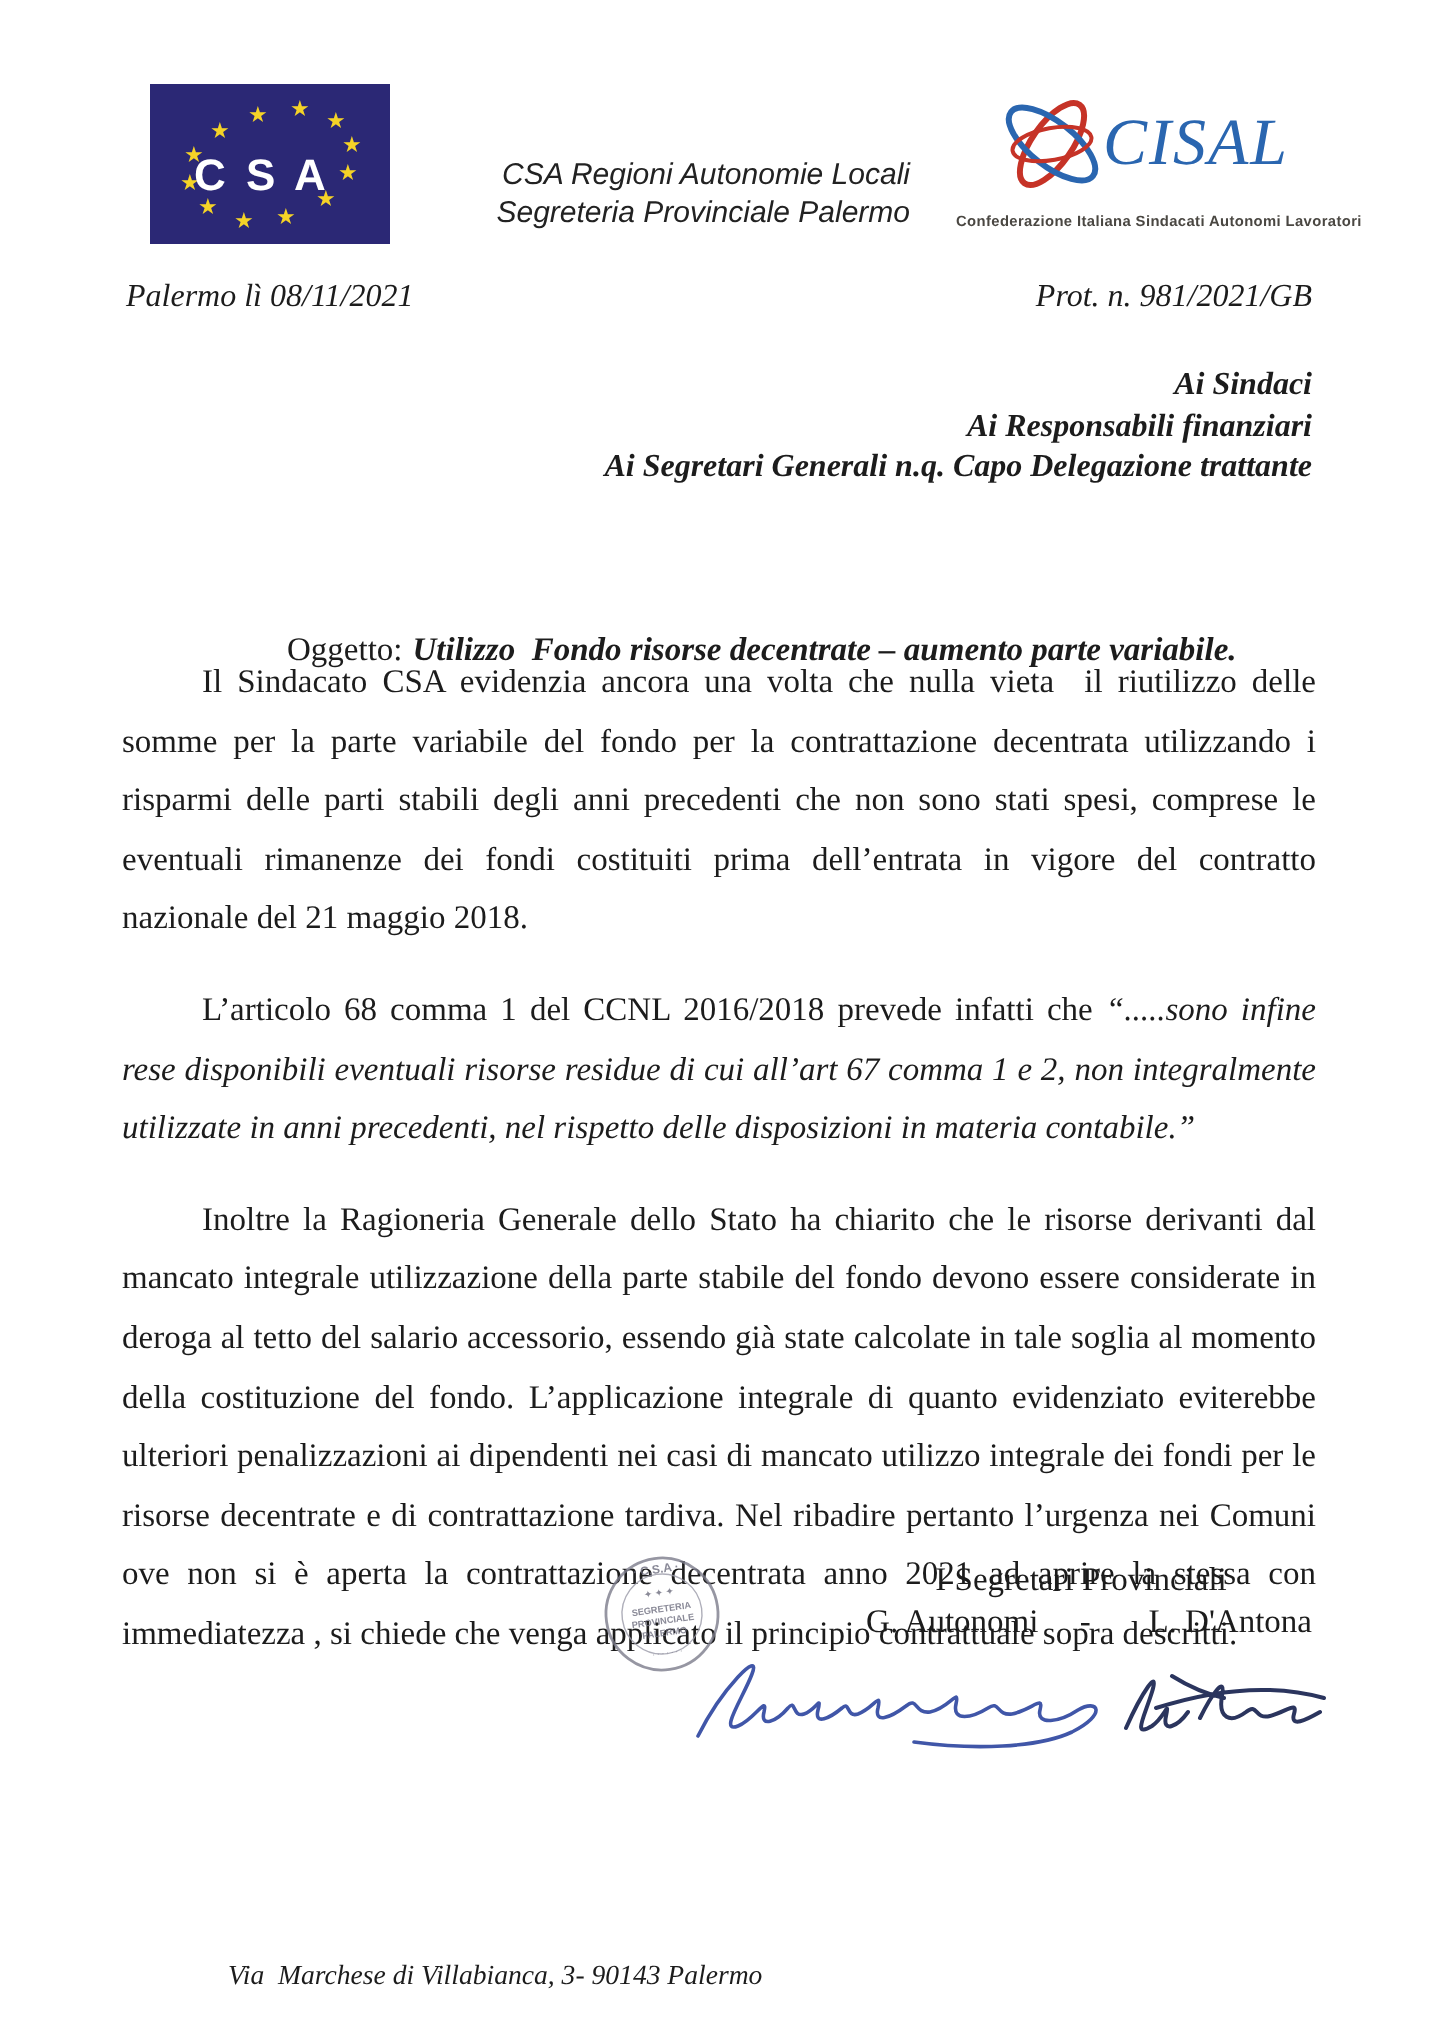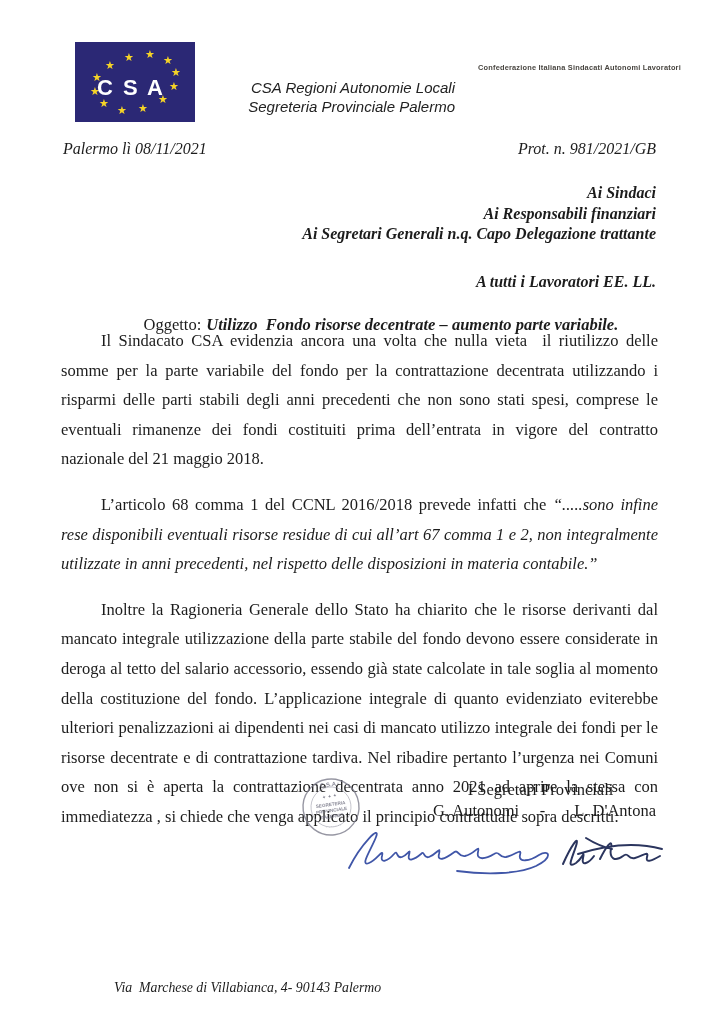--- a/index.html
+++ b/index.html
@@ -10,21 +10,21 @@
   
   .csa-logo{position:absolute;left:75px;top:42px;width:120px;height:80px;}
   .org-block{position:absolute;left:225px;top:78px;width:230px;text-align:right;
              font-family:"Liberation Sans", sans-serif;font-style:italic;
              font-size:15px;line-height:19px;color:#222;}
   .cisal-block{position:absolute;left:478px;top:44px;width:184px;text-align:center;}
   .cisal-row{display:flex;align-items:center;justify-content:center;height:56px;}
   .cisal-name{font-family:"Liberation Serif", serif;font-style:italic;
               font-size:33px;letter-spacing:1px;margin-left:-6px;}
   .cisal-tagline{font-family:"Liberation Sans", sans-serif;font-weight:bold;
-                 font-size:7.4px;letter-spacing:.2px;margin-top:19px;white-space:nowrap;}
+                 font-size:7.4px;letter-spacing:.2px;margin-top:6px;white-space:nowrap;}
 
   
   .meta-row{position:absolute;left:63px;right:64px;top:140px;display:flex;
             justify-content:space-between;font-style:italic;font-size:16px;gap:44px;}
 
   
   .recipients{position:absolute;right:64px;top:183px;text-align:right;
               font-weight:bold;font-style:italic;font-size:16px;line-height:20.5px;}
   .recipient-extra{margin-top:27px;}
 
@@ -73,33 +73,40 @@
     </g>
     <text x="22" y="53" fill="#ffffff" font-family="Liberation Sans, sans-serif" font-weight="bold" font-size="22" letter-spacing="2">C S A</text>
   </svg>
 
   <div class="org-block">
     <div>CSA Regioni Autonomie Locali</div>
     <div>Segreteria Provinciale Palermo</div>
   </div>
 
   <div class="cisal-block">
+    <div class="cisal-row">
+      <svg width="62" height="56" viewBox="0 0 62 56" xmlns="http://www.w3.org/2000/svg">
+        <ellipse cx="31" cy="28" rx="24" ry="10" fill="none" stroke="#c63327" stroke-width="3" transform="rotate(-55 31 28)"></ellipse>
+        <ellipse cx="31" cy="28" rx="26" ry="11" fill="none" stroke="#2a66b0" stroke-width="3" transform="rotate(38 31 28)"></ellipse>
+        <ellipse cx="31" cy="28" rx="20" ry="8" fill="none" stroke="#c63327" stroke-width="2" transform="rotate(-10 31 28)"></ellipse>
+      </svg>
+      <span class="cisal-name" style="color:#2a66b0">CISAL</span>
+    </div>
     <div class="cisal-tagline" style="color:#4a4742">Confederazione Italiana Sindacati Autonomi Lavoratori</div>
   </div>
 
   <div class="meta-row">
     <span>Palermo lì 08/11/2021</span>
     <span>Prot. n. 981/2021/GB</span>
   </div>
 
   <div class="recipients">
     <div>Ai Sindaci</div>
     <div>Ai Responsabili finanziari</div>
     <div>Ai Segretari Generali n.q. Capo Delegazione trattante</div>
-    <div class="recipient-extra">A tutti i Lavoratori EE. LL.</div>
   </div>
 
   <div class="subject">
     <span class="lbl">Oggetto:</span><span class="txt">Utilizzo  Fondo risorse decentrate – aumento parte variabile.</span>
   </div>
 
   <div class="letter-body">
     <p>Il Sindacato CSA evidenzia ancora una volta che nulla vieta  il riutilizzo delle somme per la parte variabile del fondo per la contrattazione decentrata utilizzando i risparmi delle parti stabili degli anni precedenti che non sono stati spesi, comprese le eventuali rimanenze dei fondi costituiti prima dell’entrata in vigore del contratto nazionale del 21 maggio 2018.</p>
     <p><span>L’articolo 68 comma 1 del CCNL 2016/2018 prevede infatti che </span><span class="quote">“.....sono infine rese disponibili eventuali risorse residue di cui all’art 67 comma 1 e 2, non integralmente utilizzate in anni precedenti, nel rispetto delle disposizioni in materia contabile.”</span></p>
     <p>Inoltre la Ragioneria Generale dello Stato ha chiarito che le risorse derivanti dal mancato integrale utilizzazione della parte stabile del fondo devono essere considerate in deroga al tetto del salario accessorio, essendo già state calcolate in tale soglia al momento della costituzione del fondo. L’applicazione integrale di quanto evidenziato eviterebbe ulteriori penalizzazioni ai dipendenti nei casi di mancato utilizzo integrale dei fondi per le risorse decentrate e di contrattazione tardiva. Nel ribadire pertanto l’urgenza nei Comuni ove non si è aperta la contrattazione decentrata anno 2021 ad aprire la stessa con immediatezza , si chiede che venga applicato il principio contrattuale sopra descritti.</p>
@@ -122,18 +129,18 @@
     <div class="sig-title">I Segretari Provinciali</div>
     <div class="sig-names">G. Autonomi     -       L. D'Antona</div>
   </div>
 
   <svg class="signatures" viewBox="0 0 335 64" xmlns="http://www.w3.org/2000/svg">
     <path d="M14,50 C26,26 46,6 41,19 C37,30 24,49 34,45 C42,42 49,29 47,38 C45,46 53,43 59,36 C63,31 61,41 67,39 C73,37 76,29 74,37 C72,45 80,41 86,36 C90,32 88,41 94,39 C102,36 106,27 104,36 C102,44 110,41 118,35 C124,30 122,39 130,38 C140,36 145,25 143,34 C141,43 151,41 159,36 C165,32 163,40 171,39 C181,37 187,29 185,37 C183,45 195,43 204,37 C214,31 219,39 201,48 C184,56 152,57 122,53" fill="none" stroke="#4056a8" stroke-width="1.8" stroke-linecap="round"></path>
     <path d="M228,46 C236,28 245,15 241,28 C237,41 231,51 241,45 C247,41 250,31 248,40 C246,49 254,45 259,38 M251,20 C259,25 268,29 277,31 M265,41 C271,29 278,19 276,30 C274,41 280,44 288,38 C294,33 292,42 300,40 C308,38 314,32 312,39 C310,46 318,42 325,38 M243,36 C268,28 298,23 327,31" fill="none" stroke="#2b355e" stroke-width="2" stroke-linecap="round"></path>
   </svg>
 
   <div class="footer">
-    <div>Via  Marchese di Villabianca, 4- 90143 Palermo</div>
+    <div>Via  Marchese di Villabianca, 3- 90143 Palermo</div>
     
     
   </div>
 
 </div>
 
 </body></html>

